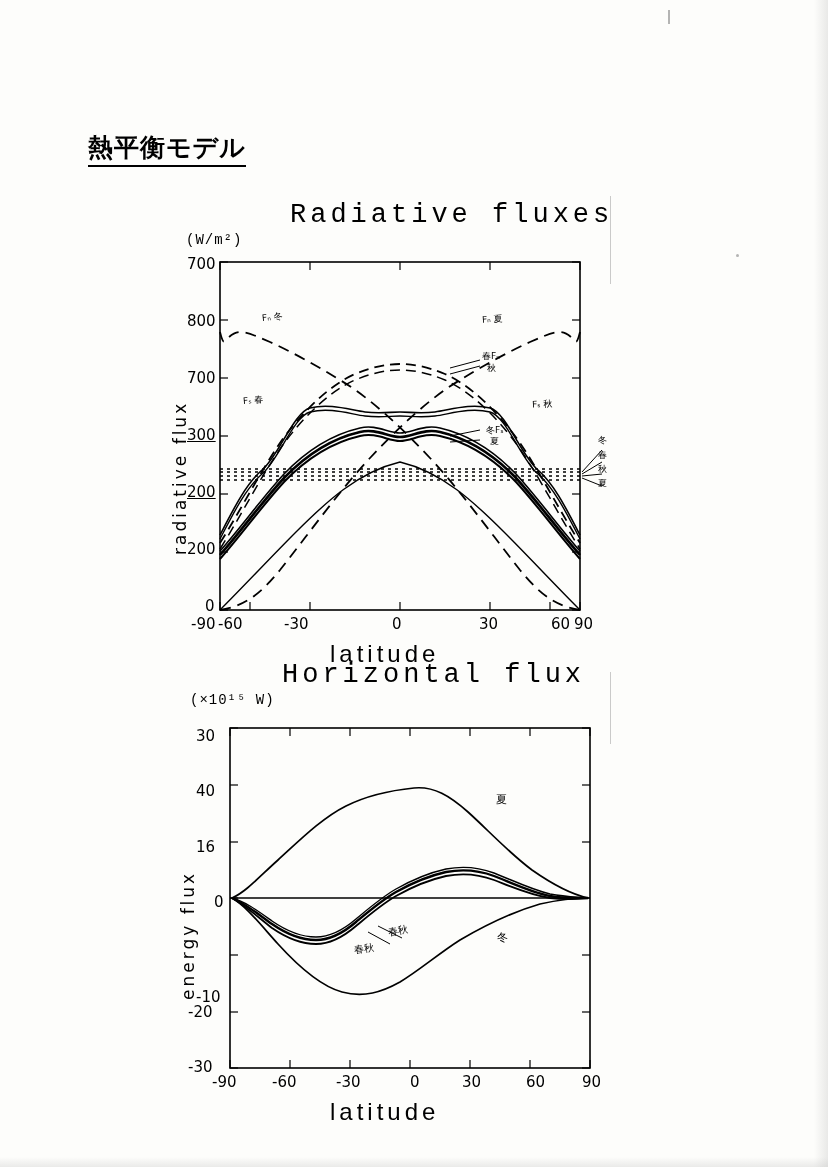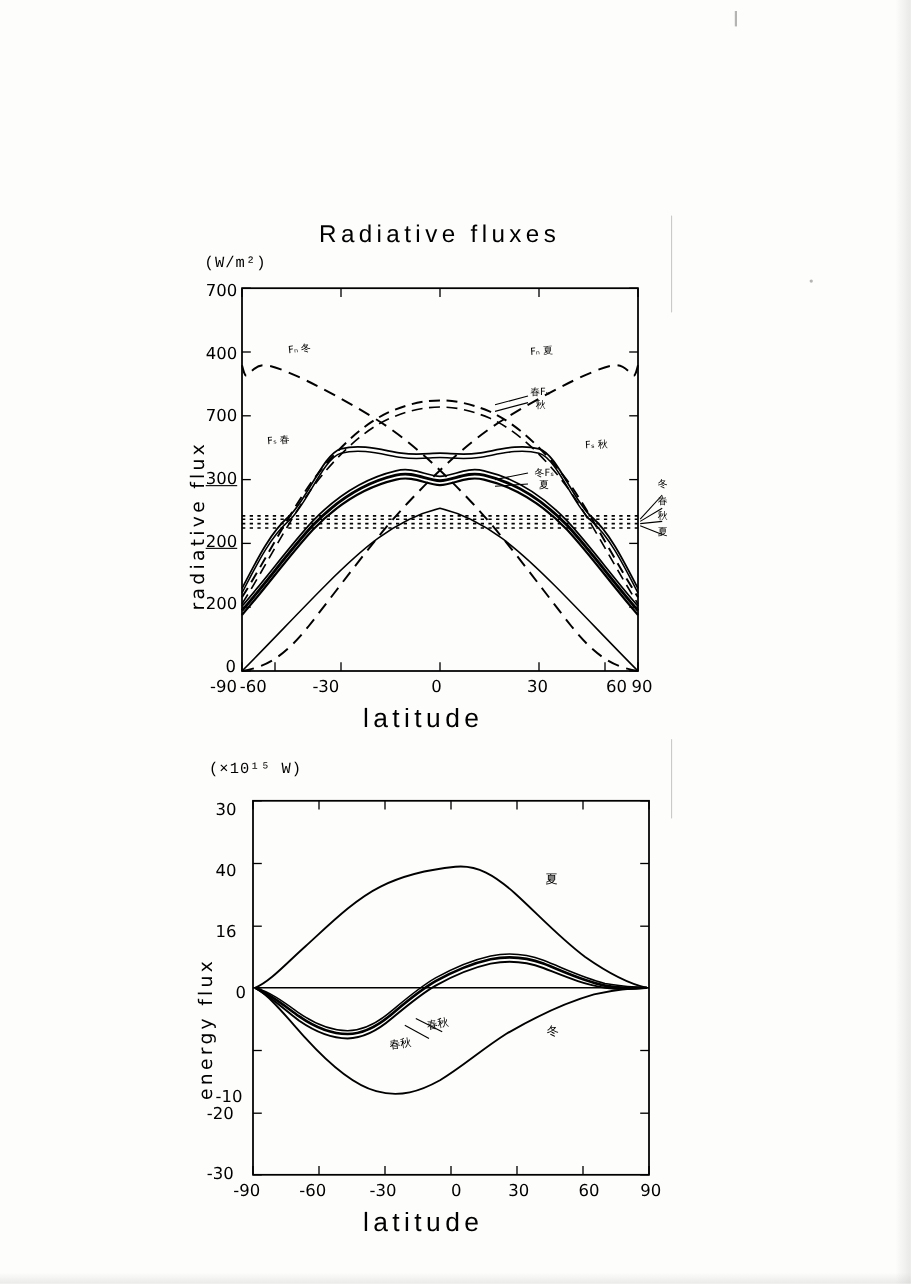--- a/index.html
+++ b/index.html
@@ -48,23 +48,23 @@
     font-size: 25px;
     font-weight: bold;
     letter-spacing: 1px;
     border-bottom: 2px solid #000;
     padding-bottom: 3px;
     line-height: 1.1;
   }
 
   .chart-title {
     position: absolute;
-    font-size: 22px;
+    font-size: 27px;
     letter-spacing: 4px;
-    font-family: Liberation Sans, sans-serif;
+    font-family: Liberation Mono, monospace;
   }
   .axis-unit {
     position: absolute;
     font-size: 14px;
     letter-spacing: 1px;
     font-family: Liberation Mono, monospace;
   }
 
   .ylabel {
     position: absolute;
@@ -101,29 +101,30 @@
 
 <div class="page">
 
   <div class="scan-edge-right"></div>
   <div class="scan-edge-bottom"></div>
   <div class="scan-mark" style="left:668px;top:10px;width:2px;height:14px;"></div>
   <div class="scan-mark" style="left:736px;top:254px;width:3px;height:3px;border-radius:50%;"></div>
   <div class="scan-mark" style="left:610px;top:196px;width:1px;height:88px;background:rgba(140,140,140,0.45);"></div>
   <div class="scan-mark" style="left:610px;top:672px;width:1px;height:72px;background:rgba(140,140,140,0.45);"></div>
 
+  <div class="doc-title">熱平衡モデル</div>
 
   <div class="chart-title" style="left:290px; top:200px;">Radiative fluxes</div>
   <div class="axis-unit" style="left:186px; top:232px;">(W/m²)</div>
 
   <div class="ylabel" style="left:170px; top:555px;">radiative flux</div>
   <div class="xlabel" style="left:330px; top:640px;">latitude</div>
 
   <div class="tick-text" style="left:187px; top:255px;">700</div>
-  <div class="tick-text" style="left:187px; top:312px;">400</div>
+  <div class="tick-text" style="left:187px; top:312px;">800</div>
   <div class="tick-text" style="left:187px; top:369px;">700</div>
   <div class="tick-text" style="left:187px; top:426px;text-decoration:underline;">300</div>
   <div class="tick-text" style="left:187px; top:483px;text-decoration:underline;">200</div>
   <div class="tick-text" style="left:187px; top:540px;">200</div>
   <div class="tick-text" style="left:205px; top:597px;">0</div>
 
   <div class="tick-text" style="left:191px; top:615px;">-90</div>
   <div class="tick-text" style="left:218px; top:615px;">-60</div>
   <div class="tick-text" style="left:284px; top:615px;">-30</div>
   <div class="tick-text" style="left:392px; top:615px;">0</div>
@@ -209,20 +210,21 @@
   <div class="curve-label" style="left:532px; top:398px; transform:rotate(-3deg);">Fₛ 秋</div>
   <div class="curve-label" style="left:482px; top:350px;">春Fₙ</div>
   <div class="curve-label" style="left:487px; top:362px;">秋</div>
   <div class="curve-label" style="left:486px; top:424px;text-align:center;">冬Fₛ</div>
   <div class="curve-label" style="left:490px; top:435px;">夏</div>
   <div class="curve-label" style="left:598px; top:434px;">冬</div>
   <div class="curve-label" style="left:598px; top:449px;">春</div>
   <div class="curve-label" style="left:598px; top:463px;">秋</div>
   <div class="curve-label" style="left:598px; top:477px;">夏</div>
 
+  <div class="chart-title" style="left:282px; top:660px;">Horizontal flux</div>
   <div class="axis-unit" style="left:190px; top:692px;">(×10¹⁵ W)</div>
 
   <div class="ylabel" style="left:178px; top:1000px;">energy flux</div>
   <div class="xlabel" style="left:330px; top:1098px;">latitude</div>
 
   <div class="tick-text" style="left:196px; top:727px;">30</div>
   <div class="tick-text" style="left:196px; top:782px;">40</div>
   <div class="tick-text" style="left:196px; top:838px;">16</div>
   <div class="tick-text" style="left:214px; top:893px;">0</div>
   <div class="tick-text" style="left:196px; top:948px;margin-top:40px;">-10</div>

